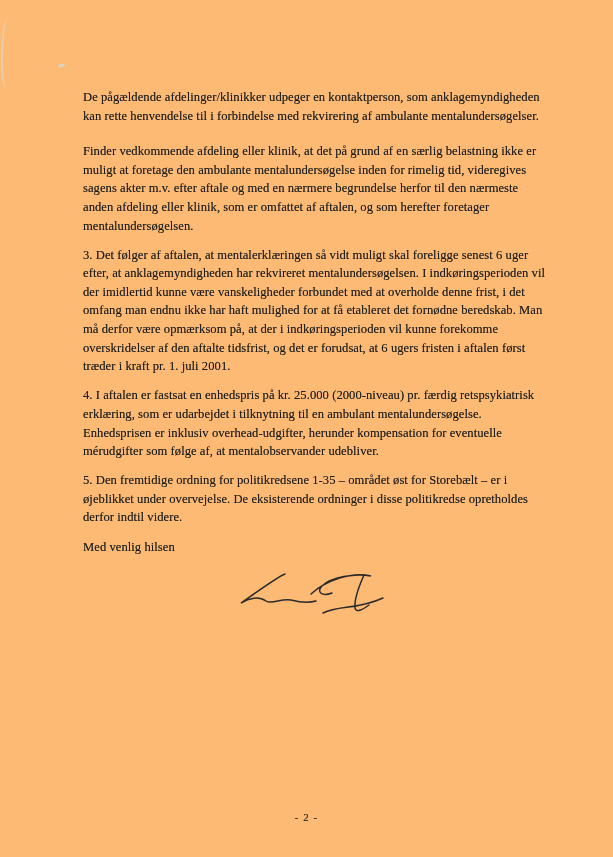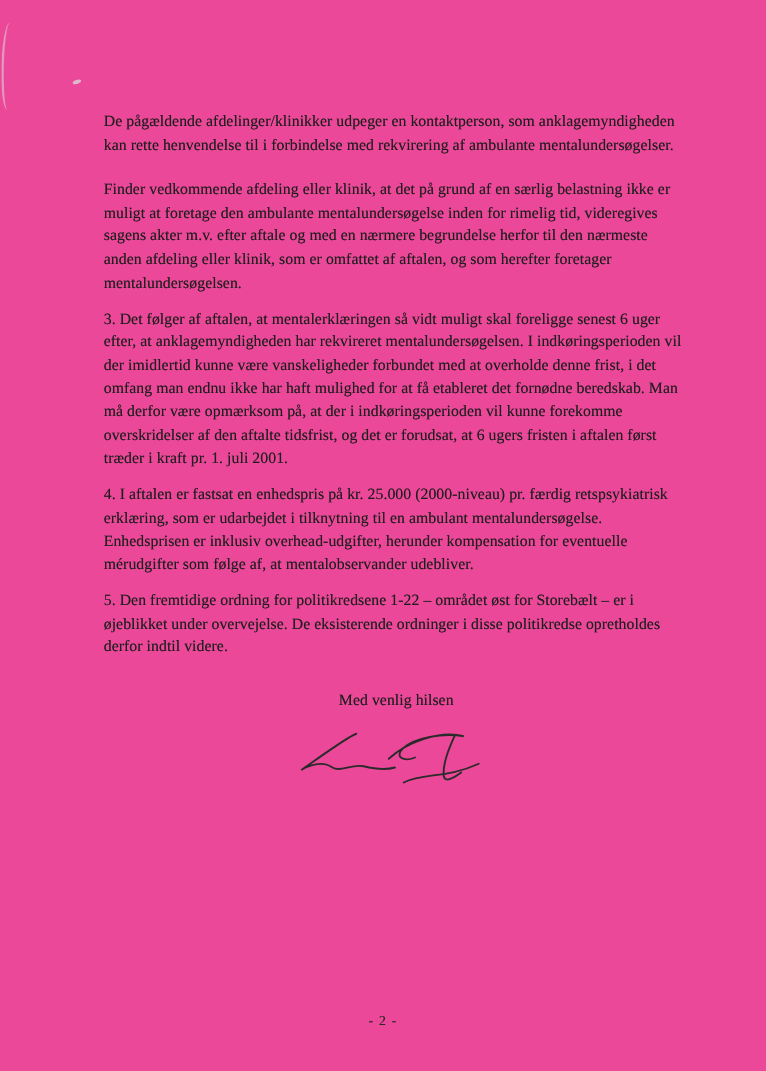--- a/index.html
+++ b/index.html
@@ -4,21 +4,21 @@
 <style>
   html, body {
     margin: 0;
     padding: 0;
     background: #ffffff;
   }
   .page {
     position: relative;
     width: 613px;
     height: 857px;
-    background: #ec4899;
+    background: #fdba74;
     overflow: hidden;
     font-family: "Liberation Serif", "DejaVu Serif", serif;
     color: #1e1e1e;
   }
   
   .artifact-1 {
     position: absolute;
     left: 1px;
     top: 18px;
     width: 10px;
@@ -49,22 +49,21 @@
     letter-spacing: 0.05px;
     text-shadow: 0 0 0.4px rgba(30,30,30,0.55);
   }
   .content p {
     margin: 0 0 10.5px 0;
   }
   .content p.first {
     margin-bottom: 17px;
   }
   .signature-block {
-    margin-top: 24px;
-    text-align: center;
+    margin-top: 11px;
   }
   .closing {
     margin: 0 0 2px 0;
   }
   .signature-svg {
     display: block;
     margin: 0 auto;
     margin-left: 140px;
   }
   .signatory {
@@ -95,21 +94,21 @@
 <div class="page">
 
   <div class="artifact-1"></div>
   <div class="artifact-2"></div>
 
   <div class="content">
     <p class="first">De pågældende afdelinger/klinikker udpeger en kontaktperson, som anklagemyndigheden kan rette henvendelse til i forbindelse med rekvirering af ambulante mentalundersøgelser.</p>
     <p>Finder vedkommende afdeling eller klinik, at det på grund af en særlig belastning ikke er muligt at foretage den ambulante mentalundersøgelse inden for rimelig tid, videregives sagens akter m.v. efter aftale og med en nærmere begrundelse herfor til den nærmeste anden afdeling eller klinik, som er omfattet af aftalen, og som herefter foretager mentalundersøgelsen.</p>
     <p>3. Det følger af aftalen, at mentalerklæringen så vidt muligt skal foreligge senest 6 uger efter, at anklagemyndigheden har rekvireret mentalundersøgelsen. I indkøringsperioden vil der imidlertid kunne være vanskeligheder forbundet med at overholde denne frist, i det omfang man endnu ikke har haft mulighed for at få etableret det fornødne beredskab. Man må derfor være opmærksom på, at der i indkøringsperioden vil kunne forekomme overskridelser af den aftalte tidsfrist, og det er forudsat, at 6 ugers fristen i aftalen først træder i kraft pr. 1. juli 2001.</p>
     <p>4. I aftalen er fastsat en enhedspris på kr. 25.000 (2000-niveau) pr. færdig retspsykiatrisk erklæring, som er udarbejdet i tilknytning til en ambulant mentalundersøgelse. Enhedsprisen er inklusiv overhead-udgifter, herunder kompensation for eventuelle mérudgifter som følge af, at mentalobservander udebliver.</p>
-    <p>5. Den fremtidige ordning for politikredsene 1-22 – området øst for Storebælt – er i øjeblikket under overvejelse. De eksisterende ordninger i disse politikredse opretholdes derfor indtil videre.</p>
+    <p>5. Den fremtidige ordning for politikredsene 1-35 – området øst for Storebælt – er i øjeblikket under overvejelse. De eksisterende ordninger i disse politikredse opretholdes derfor indtil videre.</p>
 
     <div class="signature-block">
       <p class="closing">Med venlig hilsen</p>
 
       <svg class="signature-svg" width="162" height="50" viewBox="0 0 162 50" fill="none">
         <g stroke="#2b2b2b" stroke-width="1.5" stroke-linecap="round" fill="none">
 
           <path d="M62,7 C56,9 38,22 18,36 C26,31 36,29 43,34 C49,38 58,31 68,33 C76,35 86,36 93,34"></path>
 
           <path d="M88,27 C102,14 128,4 148,9 C132,6 108,10 99,19 C93,25 99,30 109,26"></path>

